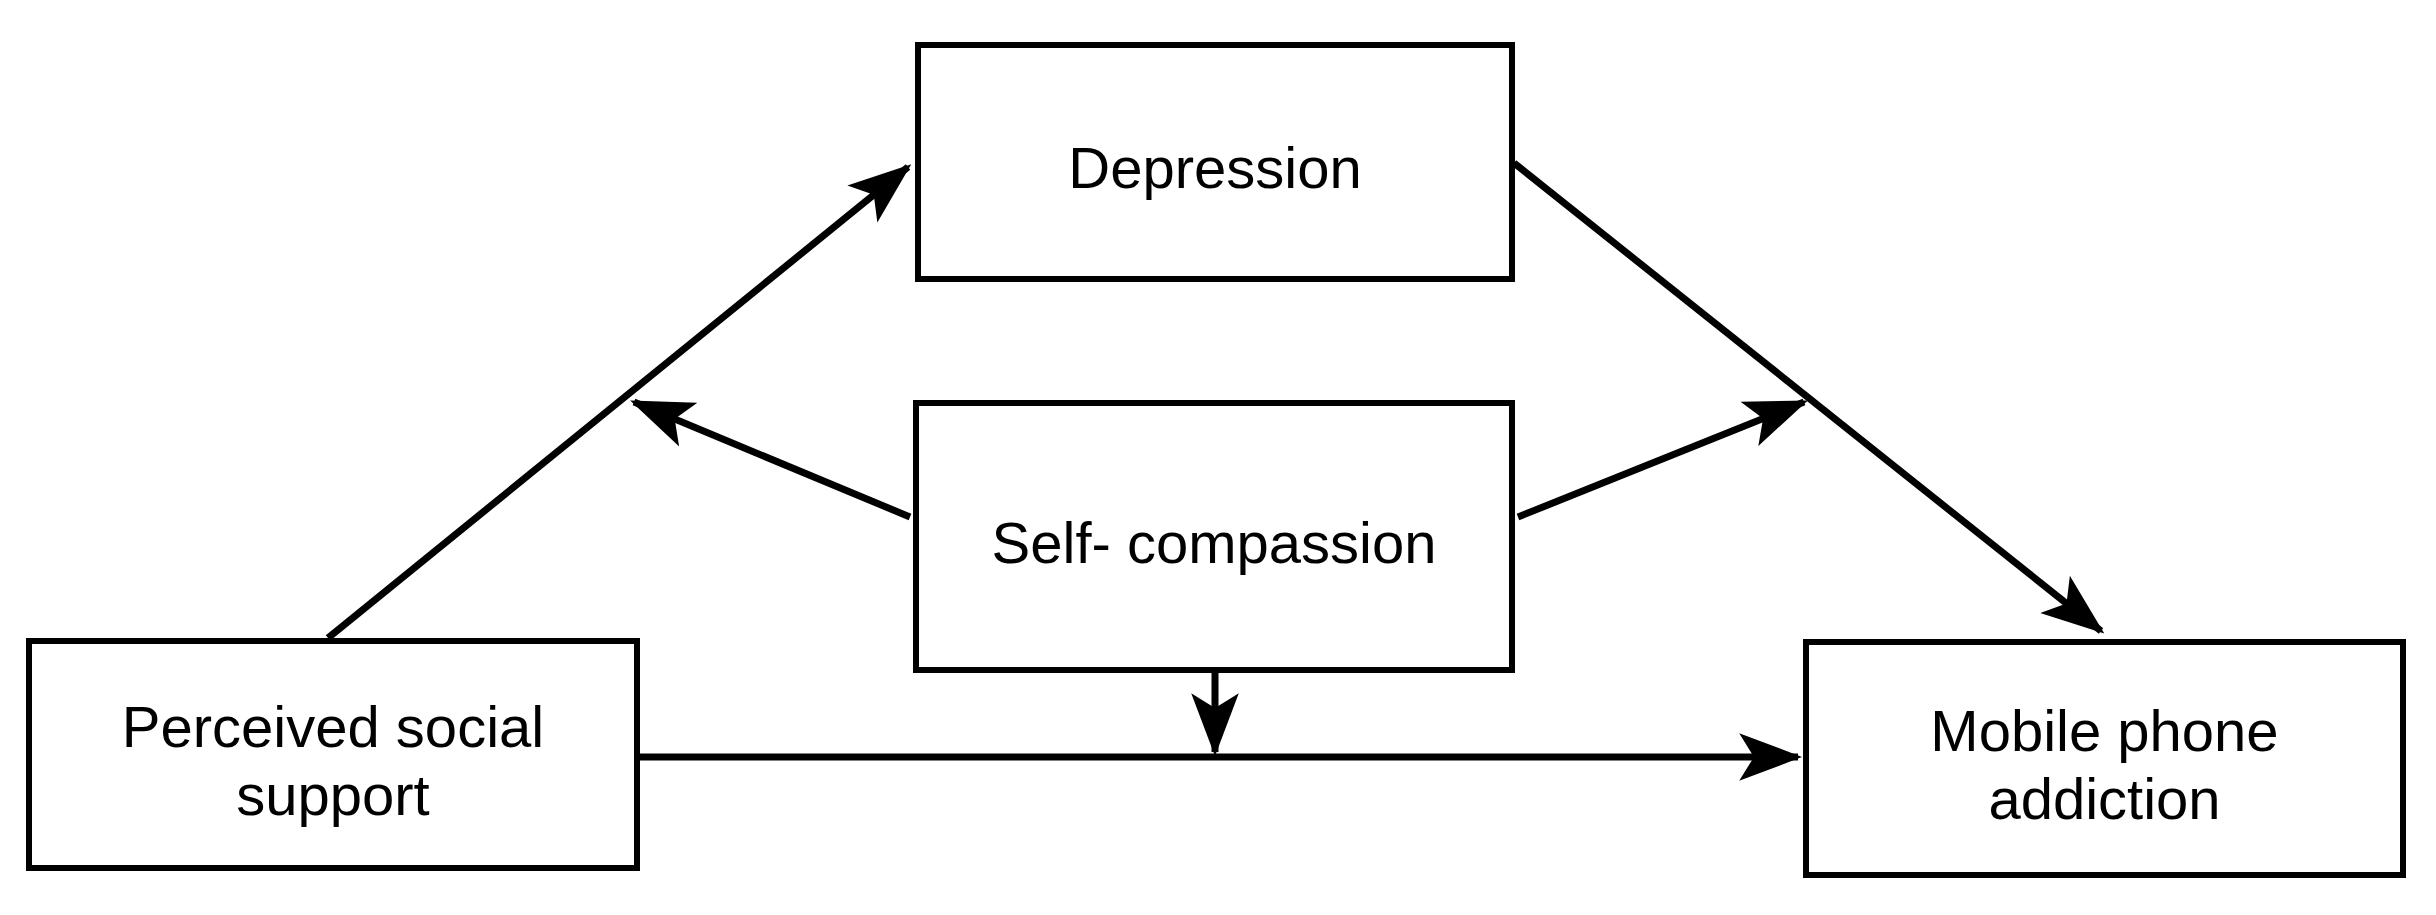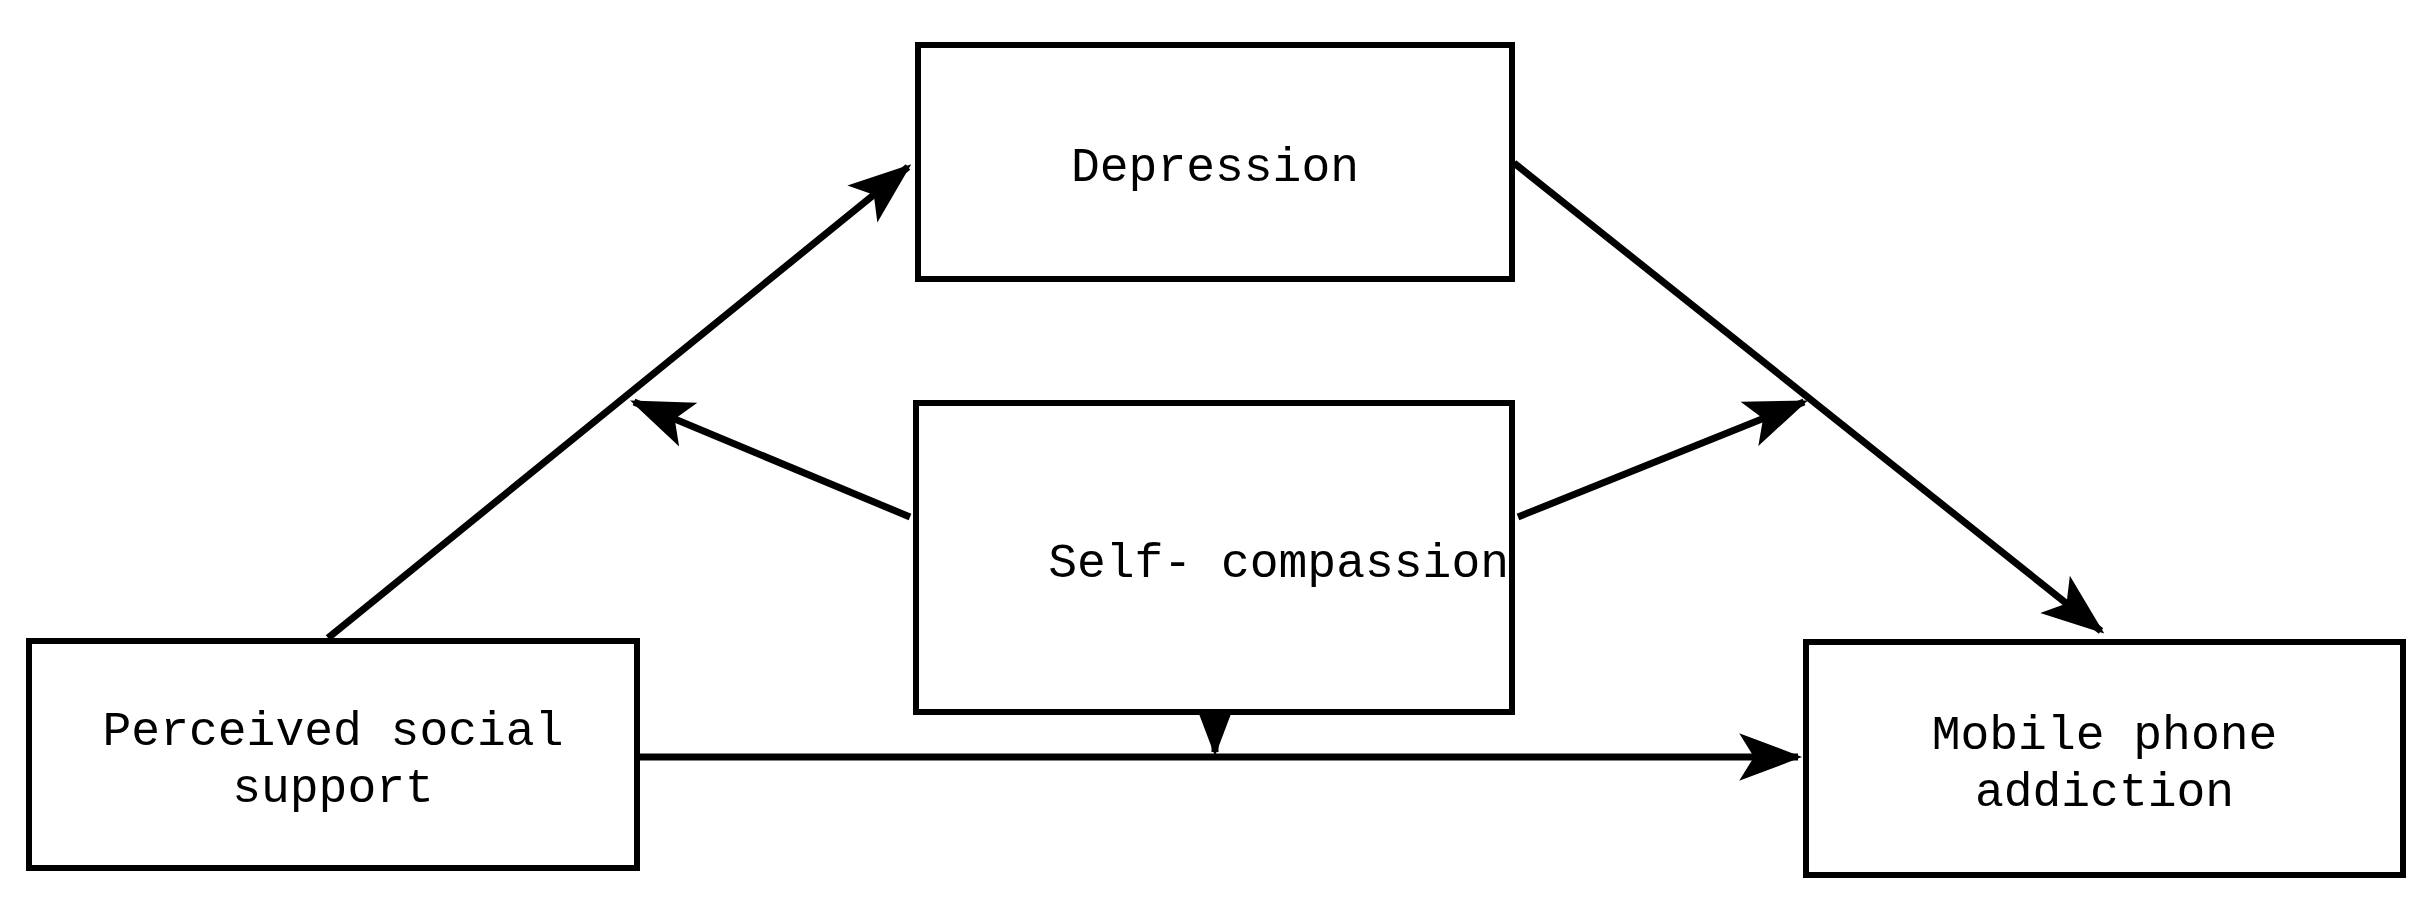--- a/index.html
+++ b/index.html
@@ -28,31 +28,31 @@
     position: absolute;
     box-sizing: border-box;
     border: 6px solid #000000;
     background: #ffffff;
     display: flex;
     align-items: center;
     justify-content: center;
     text-align: center;
   }
   .node-label {
-    font-family: Liberation Mono, monospace;
-    font-size: 48px;
+    font-family: Liberation Sans, sans-serif;
+    font-size: 58px;
     line-height: 1.18;
     color: #000000;
     white-space: pre-line;
     letter-spacing: 0px;
     margin-top: 13px;
   }
   
   #node-depression      { left: 915px;  top: 42px;  width: 600px; height: 240px; }
-  #node-self-compassion { left: 913px;  top: 400px; width: 602px; height: 315px; justify-content: flex-end; }
+  #node-self-compassion { left: 913px;  top: 400px; width: 602px; height: 273px; }
   #node-perceived-social-support { left: 26px; top: 638px; width: 614px; height: 233px; }
   #node-mobile-phone-addiction   { left: 1803px; top: 639px; width: 603px; height: 239px; }
 </style>
 </head>
 <body>
 
 <div id="canvas">
 
   <svg id="diagram-svg" viewBox="0 0 2436 915" xmlns="http://www.w3.org/2000/svg">
     <defs>

